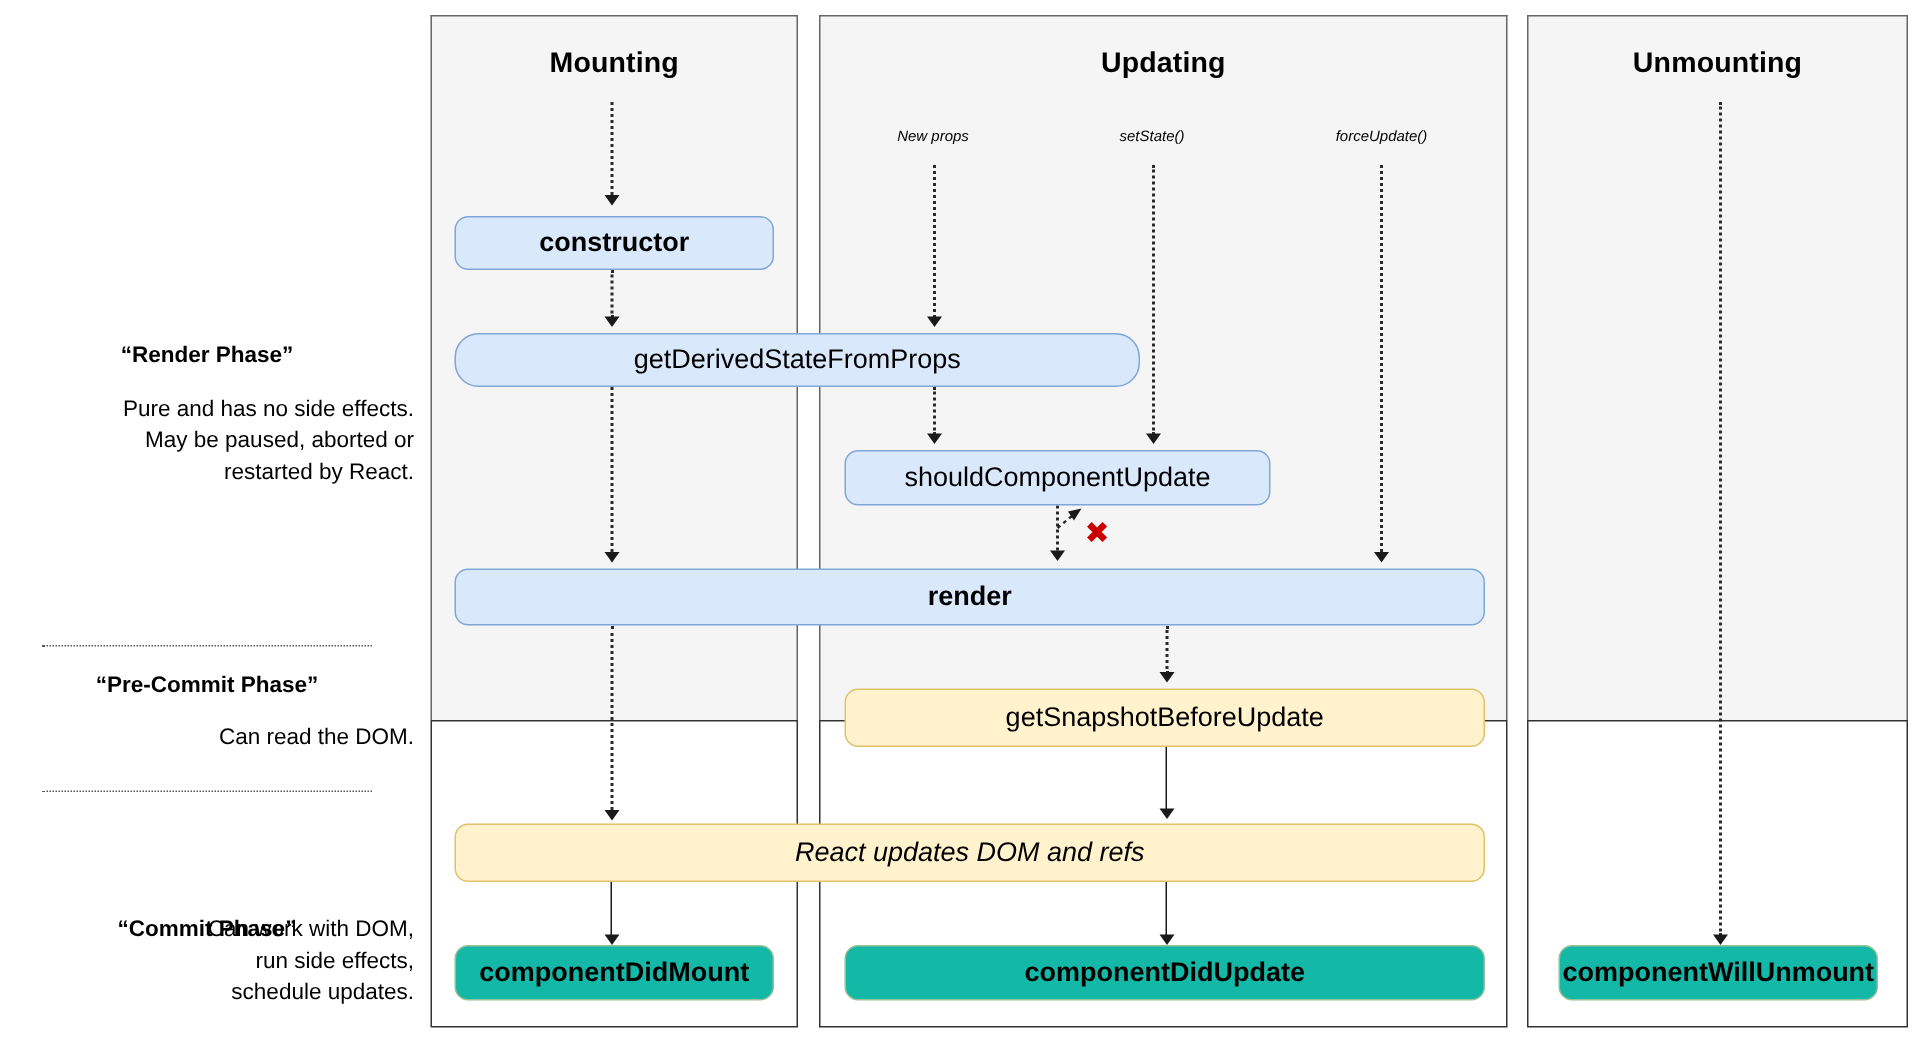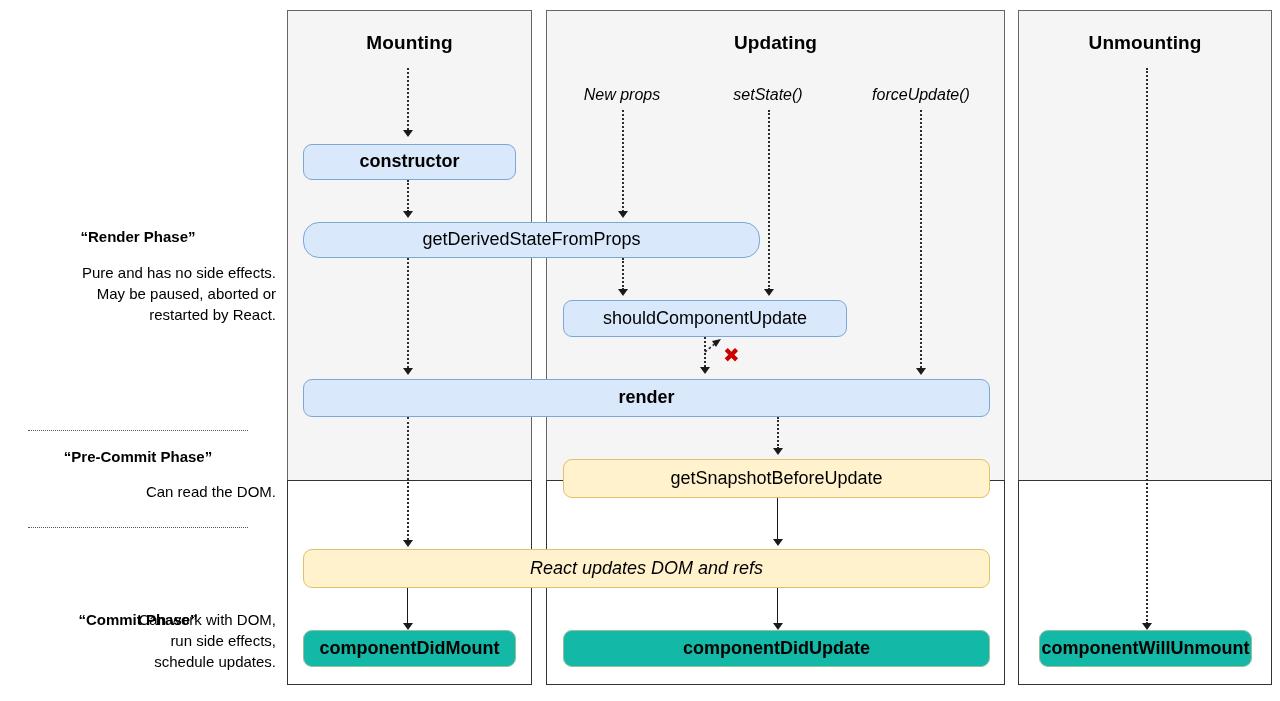--- a/index.html
+++ b/index.html
@@ -74,21 +74,21 @@
   }
   .node.blue   { background: #dae8fc; border: 1px solid #7ea6d6; }
   .node.yellow { background: #fff2cc; border: 1px solid #e0c16a; }
   .node.green  { background: #14b8a6; border: 1px solid #96c095; }
   .node.bold   { font-weight: bold; }
   .node.italic { font-style: italic; }
 
   
   .trigger {
     position: absolute;
-    font-size: 16px;
+    font-size: 10px;
     font-style: italic;
     text-align: center;
     white-space: nowrap;
   }
 
   
   .vline-dashed {
     position: absolute;
     width: 0;
     border-left: 2px dotted #2b2b2b;

